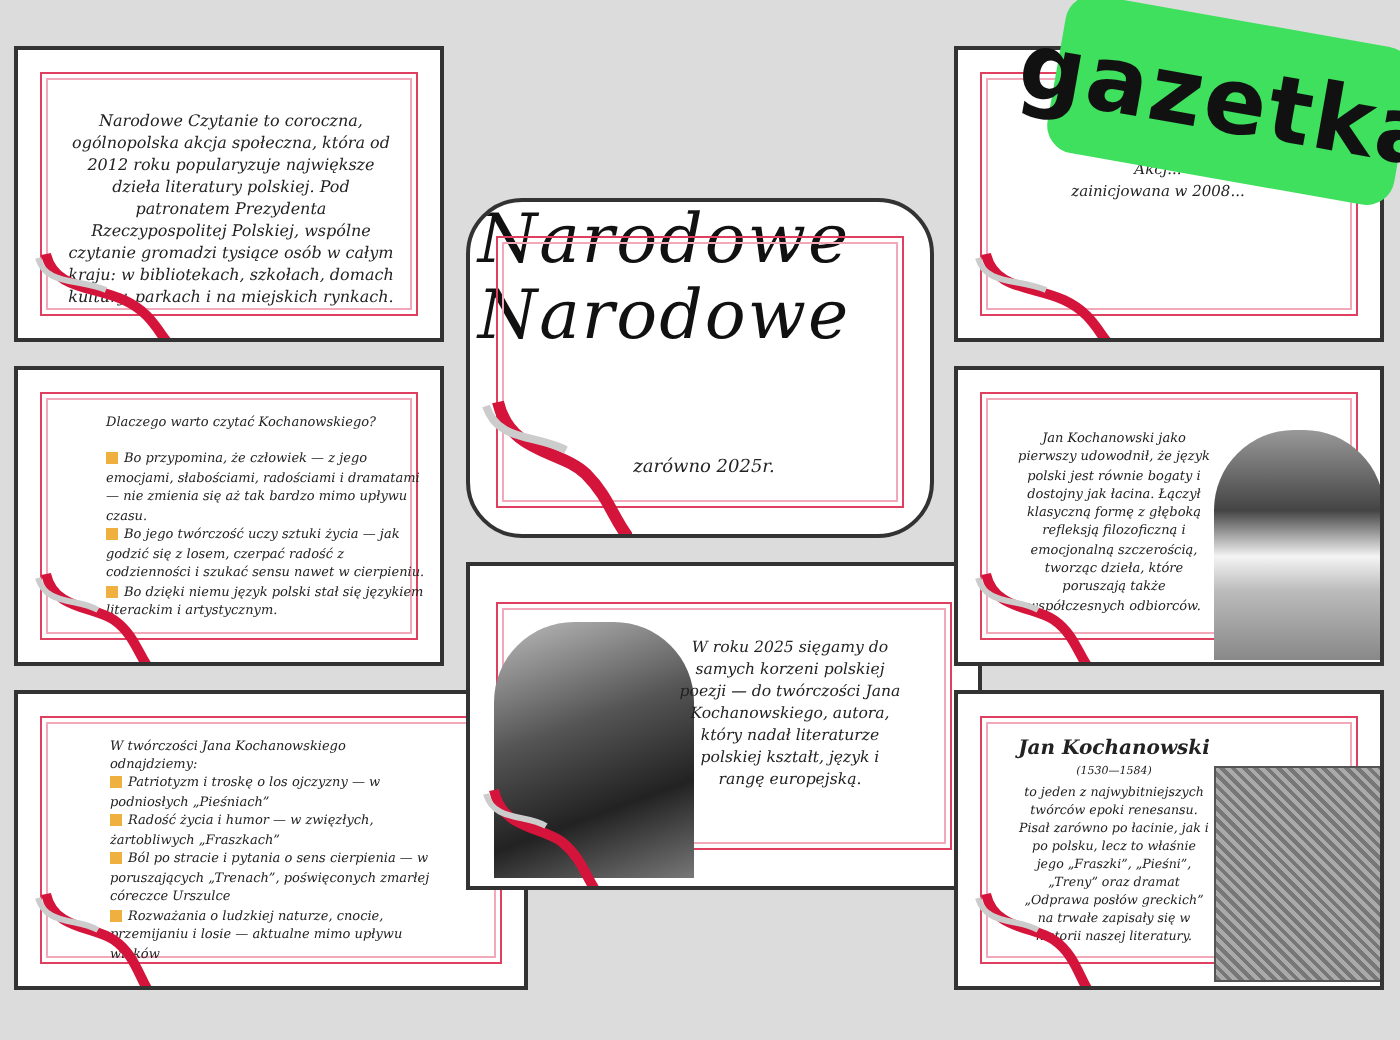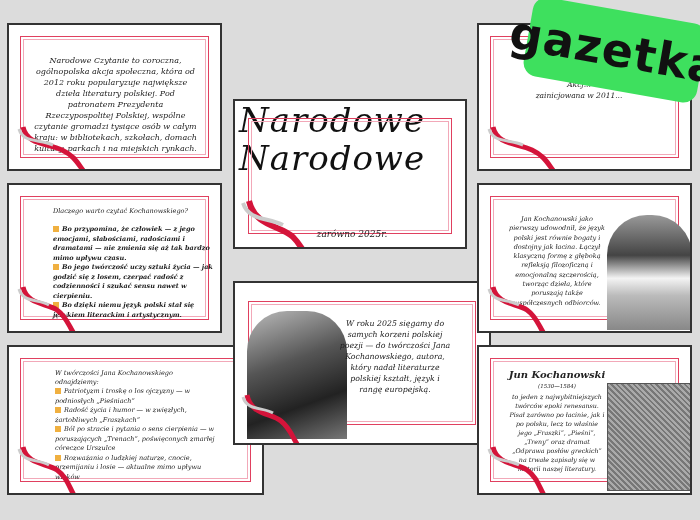--- a/index.html
+++ b/index.html
@@ -26,21 +26,21 @@
   <svg class="ribbon" style="left:8px;top:100px;" width="70" height="50" viewBox="0 0 70 50">
       <path d="M6 2 C10 20, 30 18, 45 25 S 62 42, 70 50" stroke="#d4143a" stroke-width="5" fill="none"></path>
       <path d="M2 4 C6 18, 22 14, 36 20" stroke="#ccc" stroke-width="3" fill="none"></path>
     </svg>
 </div>
 
 <div class="card" style="left:7px;top:183px;width:215px;height:150px;padding-left:15px;">
   <div class="frame" style="left:11px;top:11px;right:11px;bottom:11px;"></div>
   <div class="frame2" style="left:14px;top:14px;right:14px;bottom:14px;"></div>
   <div class="txt" style="left:44px;top:22px;width:150px;font-size:6.5px;line-height:9px;">Dlaczego warto czytać Kochanowskiego?</div>
-  <div class="txt" style="left:44px;top:40px;width:160px;font-size:6.5px;line-height:9.5px;font-weight:bold;">
+  <div class="txt" style="left:44px;top:40px;width:160px;font-size:6.5px;line-height:9.5px;">
     <div><span class="bul"></span><span>Bo przypomina, że człowiek — z jego emocjami, słabościami, radościami i dramatami — nie zmienia się aż tak bardzo mimo upływu czasu.</span></div>
     <div><span class="bul"></span><span>Bo jego twórczość uczy sztuki życia — jak godzić się z losem, czerpać radość z codzienności i szukać sensu nawet w cierpieniu.</span></div>
     <div><span class="bul"></span><span>Bo dzięki niemu język polski stał się językiem literackim i artystycznym.</span></div>
   </div>
   <svg class="ribbon" style="left:8px;top:100px;" width="60" height="50" viewBox="0 0 60 50">
       <path d="M6 2 C10 20, 30 18, 40 25 S 52 42, 58 50" stroke="#d4143a" stroke-width="5" fill="none"></path>
       <path d="M2 4 C6 18, 22 14, 32 20" stroke="#ccc" stroke-width="3" fill="none"></path>
     </svg>
 </div>
 
@@ -53,21 +53,21 @@
     <div><span class="bul"></span><span>Radość życia i humor — w zwięzłych, żartobliwych „Fraszkach”</span></div>
     <div><span class="bul"></span><span>Ból po stracie i pytania o sens cierpienia — w poruszających „Trenach”, poświęconych zmarłej córeczce Urszulce</span></div>
     <div><span class="bul"></span><span>Rozważania o ludzkiej naturze, cnocie, przemijaniu i losie — aktualne mimo upływu wieków</span></div>
   </div>
   <svg class="ribbon" style="left:8px;top:98px;" width="60" height="52" viewBox="0 0 60 52">
       <path d="M6 2 C10 20, 30 18, 40 25 S 52 42, 58 52" stroke="#d4143a" stroke-width="5" fill="none"></path>
       <path d="M2 4 C6 18, 22 14, 32 20" stroke="#ccc" stroke-width="3" fill="none"></path>
     </svg>
 </div>
 
-<div class="card" style="left:233px;top:99px;width:234px;height:150px;">
+<div class="card" style="left:233px;top:99px;width:234px;height:170px;border-radius:28px;">
   <div class="frame" style="left:13px;top:17px;right:13px;bottom:13px;"></div>
   <div class="frame2" style="left:16px;top:20px;right:16px;bottom:16px;"></div>
   <div class="title center" style="left:20px;top:36px;width:194px;">
     <div>Narodowe</div>
     <div>Narodowe</div>
   </div>
   <div class="txt center" style="left:40px;top:128px;width:154px;font-size:9px;">zarówno 2025r.</div>
   <svg class="ribbon" style="left:6px;top:98px;" width="75" height="72" viewBox="0 0 75 72">
       <path d="M8 2 C14 28, 40 26, 52 38 S 66 62, 75 72" stroke="#d4143a" stroke-width="6" fill="none"></path>
       <path d="M2 4 C8 22, 26 18, 42 26" stroke="#ccc" stroke-width="4" fill="none"></path>
@@ -83,21 +83,21 @@
       <path d="M6 2 C10 22, 30 20, 40 28 S 52 46, 58 54" stroke="#d4143a" stroke-width="5" fill="none"></path>
       <path d="M2 4 C6 18, 22 14, 32 20" stroke="#ccc" stroke-width="3" fill="none"></path>
     </svg>
 </div>
 
 <div class="card" style="left:477px;top:23px;width:215px;height:148px;">
   <div class="frame" style="left:11px;top:11px;right:11px;bottom:11px;"></div>
   <div class="frame2" style="left:14px;top:14px;right:14px;bottom:14px;"></div>
   <div class="txt center" style="left:20px;top:54px;width:160px;font-size:7.5px;line-height:11px;">
     <div>Akcj...</div>
-    <div>zainicjowana w 2011...</div>
+    <div>zainicjowana w 2008...</div>
   </div>
   <svg class="ribbon" style="left:8px;top:100px;" width="70" height="50" viewBox="0 0 70 50">
       <path d="M6 2 C10 20, 30 18, 45 25 S 62 42, 70 50" stroke="#d4143a" stroke-width="5" fill="none"></path>
       <path d="M2 4 C6 18, 22 14, 36 20" stroke="#ccc" stroke-width="3" fill="none"></path>
     </svg>
 </div>
 
 <div class="card" style="left:477px;top:183px;width:215px;height:150px;">
   <div class="frame" style="left:11px;top:11px;right:11px;bottom:11px;"></div>
   <div class="frame2" style="left:14px;top:14px;right:14px;bottom:14px;"></div>
@@ -105,21 +105,21 @@
   <div class="portrait" style="left:128px;top:30px;width:85px;height:115px;border-radius:40px 40px 0 0;background:linear-gradient(180deg,#999,#444 35%,#f4f4f4 55%,#bbb 70%,#888);"></div>
   <svg class="ribbon" style="left:8px;top:100px;" width="60" height="50" viewBox="0 0 60 50">
       <path d="M6 2 C10 20, 30 18, 40 25 S 52 42, 58 50" stroke="#d4143a" stroke-width="5" fill="none"></path>
       <path d="M2 4 C6 18, 22 14, 32 20" stroke="#ccc" stroke-width="3" fill="none"></path>
     </svg>
 </div>
 
 <div class="card" style="left:477px;top:345px;width:215px;height:150px;">
   <div class="frame" style="left:11px;top:11px;right:11px;bottom:11px;"></div>
   <div class="frame2" style="left:14px;top:14px;right:14px;bottom:14px;"></div>
-  <div class="txt center" style="left:28px;top:22px;width:100px;font-size:10px;font-weight:bold;">Jun Kochanowski</div>
+  <div class="txt center" style="left:28px;top:22px;width:100px;font-size:10px;font-weight:bold;">Jan Kochanowski</div>
   <div class="txt center" style="left:28px;top:36px;width:100px;font-size:5.5px;">(1530—1584)</div>
   <div class="txt center" style="left:30px;top:45px;width:96px;font-size:6.3px;line-height:9px;">to jeden z najwybitniejszych twórców epoki renesansu. Pisał zarówno po łacinie, jak i po polsku, lecz to właśnie jego „Fraszki”, „Pieśni”, „Treny” oraz dramat „Odprawa posłów greckich” na trwałe zapisały się w historii naszej literatury.</div>
   <div class="portrait" style="left:128px;top:36px;width:84px;height:106px;border:1px solid #555;background:repeating-linear-gradient(45deg,#777 0 2px,#aaa 2px 4px);"></div>
   <svg class="ribbon" style="left:8px;top:98px;" width="60" height="52" viewBox="0 0 60 52">
       <path d="M6 2 C10 20, 30 18, 40 25 S 52 42, 58 52" stroke="#d4143a" stroke-width="5" fill="none"></path>
       <path d="M2 4 C6 18, 22 14, 32 20" stroke="#ccc" stroke-width="3" fill="none"></path>
     </svg>
 </div>
 
 <div class="badge">

